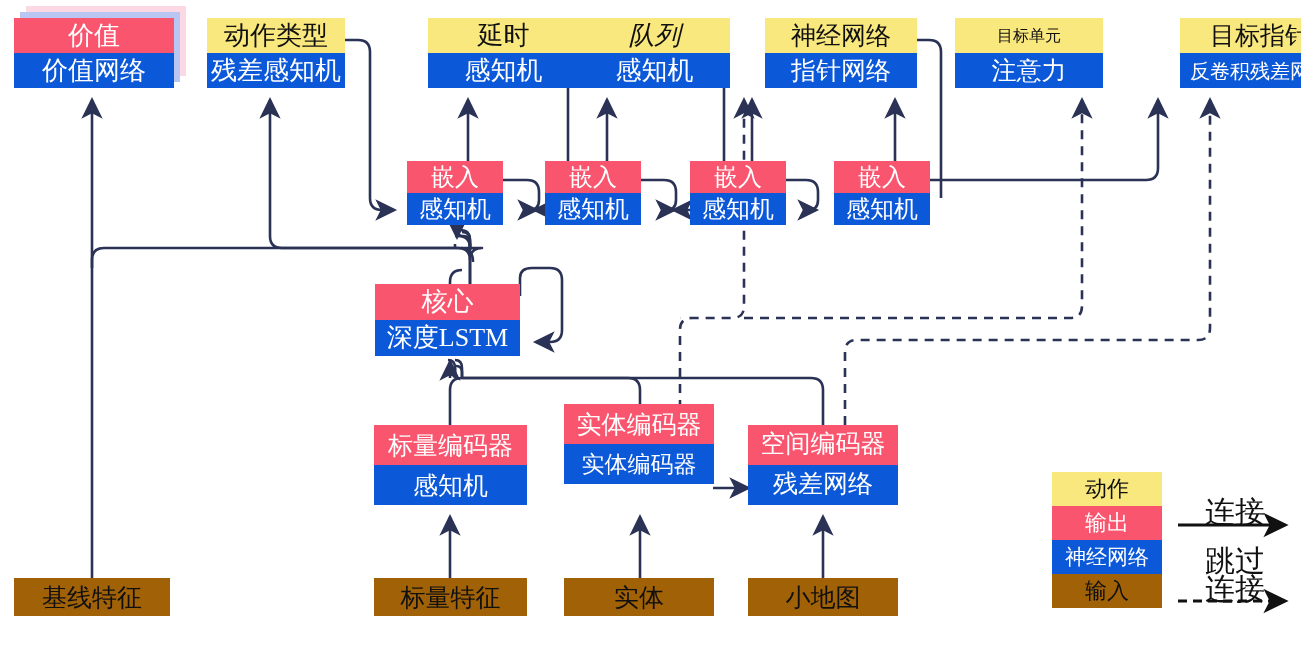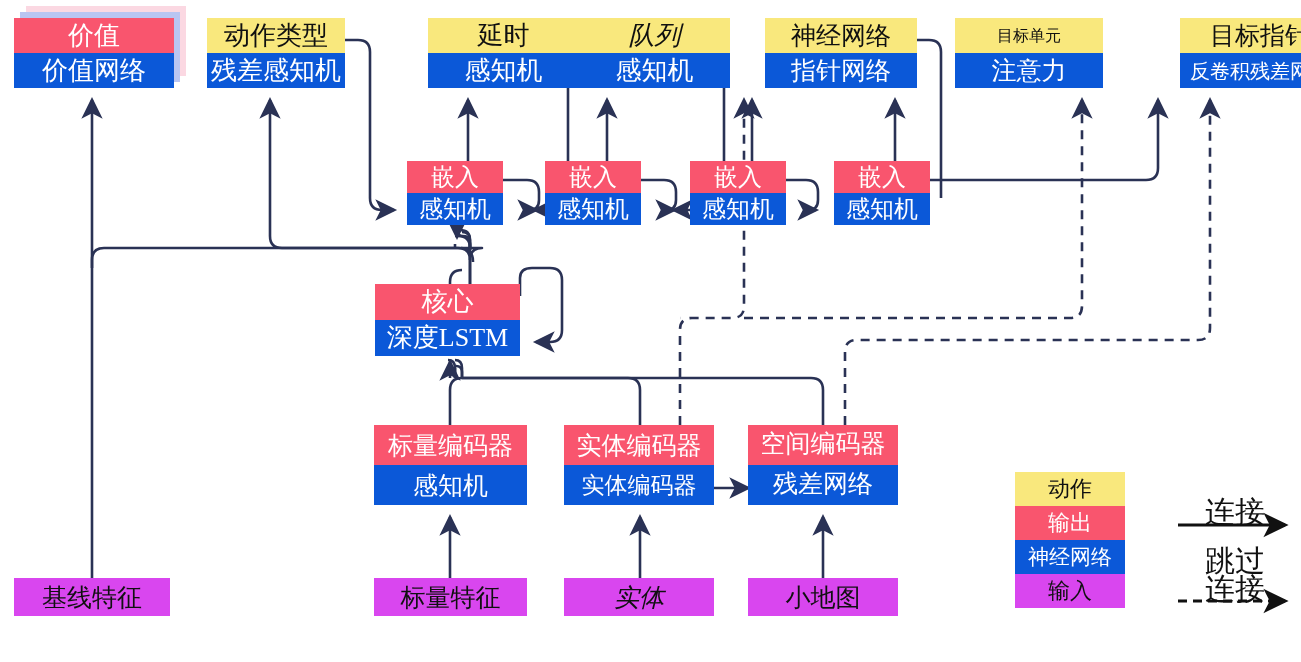--- a/index.html
+++ b/index.html
@@ -7,27 +7,27 @@
   #stage{position:relative;width:1301px;height:662px;background:#fff;}
 
   svg#wires{position:absolute;left:0;top:0;width:1301px;height:662px;pointer-events:none;}
 
   .node{position:absolute;box-sizing:border-box;}
   .cell{box-sizing:border-box;display:flex;align-items:center;justify-content:center;
         text-align:center;line-height:1;white-space:nowrap;}
   .c-action{background:#f9e87d;color:#101010;}
   .c-output{background:#f9556e;color:#ffffff;}
   .c-net{background:#0b58d8;color:#ffffff;}
-  .c-input{background:#d946ef;color:#101010;}
+  .c-input{background:#a16207;color:#101010;}
 
   .shadow{position:absolute;}
   .sh1{background:#fbd8e2;}
   .sh2{background:#b9c5f2;}
 
-  .lg{position:absolute;}
+  .lg{position:absolute;margin-left:37px;}
   .lgrow{box-sizing:border-box;display:flex;align-items:center;justify-content:center;
          width:110px;height:34px;font-size:22px;line-height:1;}
   .lglbl{position:absolute;font-size:30px;color:#111;white-space:nowrap;text-align:center;}
 </style>
 </head>
 <body>
 
 <div id="stage">
 
   <svg id="wires" viewBox="0 0 1301 662">
@@ -164,36 +164,36 @@
 
   <div class="node" style="left:375px;top:284px;width:145px;height:72px;">
     <div class="cell c-output" style="width:145px;height:36px;font-size:26px;">核心</div>
     <div class="cell c-net" style="width:145px;height:36px;font-size:26px;">深度LSTM</div>
   </div>
 
   <div class="node" style="left:374px;top:425px;width:153px;height:80px;">
     <div class="cell c-output" style="width:153px;height:40px;font-size:25px;">标量编码器</div>
     <div class="cell c-net" style="width:153px;height:40px;font-size:25px;">感知机</div>
   </div>
-  <div class="node" style="left:564px;top:425px;width:152px;height:80px;">
+  <div class="node" style="left:564px;top:404px;width:152px;height:80px;">
     <div class="cell c-output" style="width:150px;height:40px;font-size:25px;">实体编码器</div>
     <div class="cell c-net" style="width:150px;height:40px;font-size:23px;">实体编码器</div>
   </div>
   <div class="node" style="left:748px;top:425px;width:150px;height:80px;font-family:Liberation Mono, monospace;">
     <div class="cell c-output" style="width:150px;height:40px;font-size:25px;">空间编码器</div>
     <div class="cell c-net" style="width:150px;height:40px;font-size:25px;">残差网络</div>
   </div>
 
   <div class="node" style="left:14px;top:578px;width:156px;height:38px;">
     <div class="cell c-input" style="width:156px;height:38px;font-size:25px;">基线特征</div>
   </div>
   <div class="node" style="left:374px;top:578px;width:153px;height:38px;">
     <div class="cell c-input" style="width:153px;height:38px;font-size:25px;">标量特征</div>
   </div>
-  <div class="node" style="left:564px;top:578px;width:150px;height:38px;font-style:italic;">
+  <div class="node" style="left:564px;top:578px;width:150px;height:38px;">
     <div class="cell c-input" style="width:150px;height:38px;font-size:25px;">实体</div>
   </div>
   <div class="node" style="left:748px;top:578px;width:150px;height:38px;">
     <div class="cell c-input" style="width:150px;height:38px;font-size:25px;">小地图</div>
   </div>
 
   <div class="lg" style="left:1015px;top:472px;width:110px;height:136px;">
     <div class="lgrow c-action">动作</div>
     <div class="lgrow c-output">输出</div>
     <div class="lgrow c-net" style="font-size:21px;">神经网络</div>

